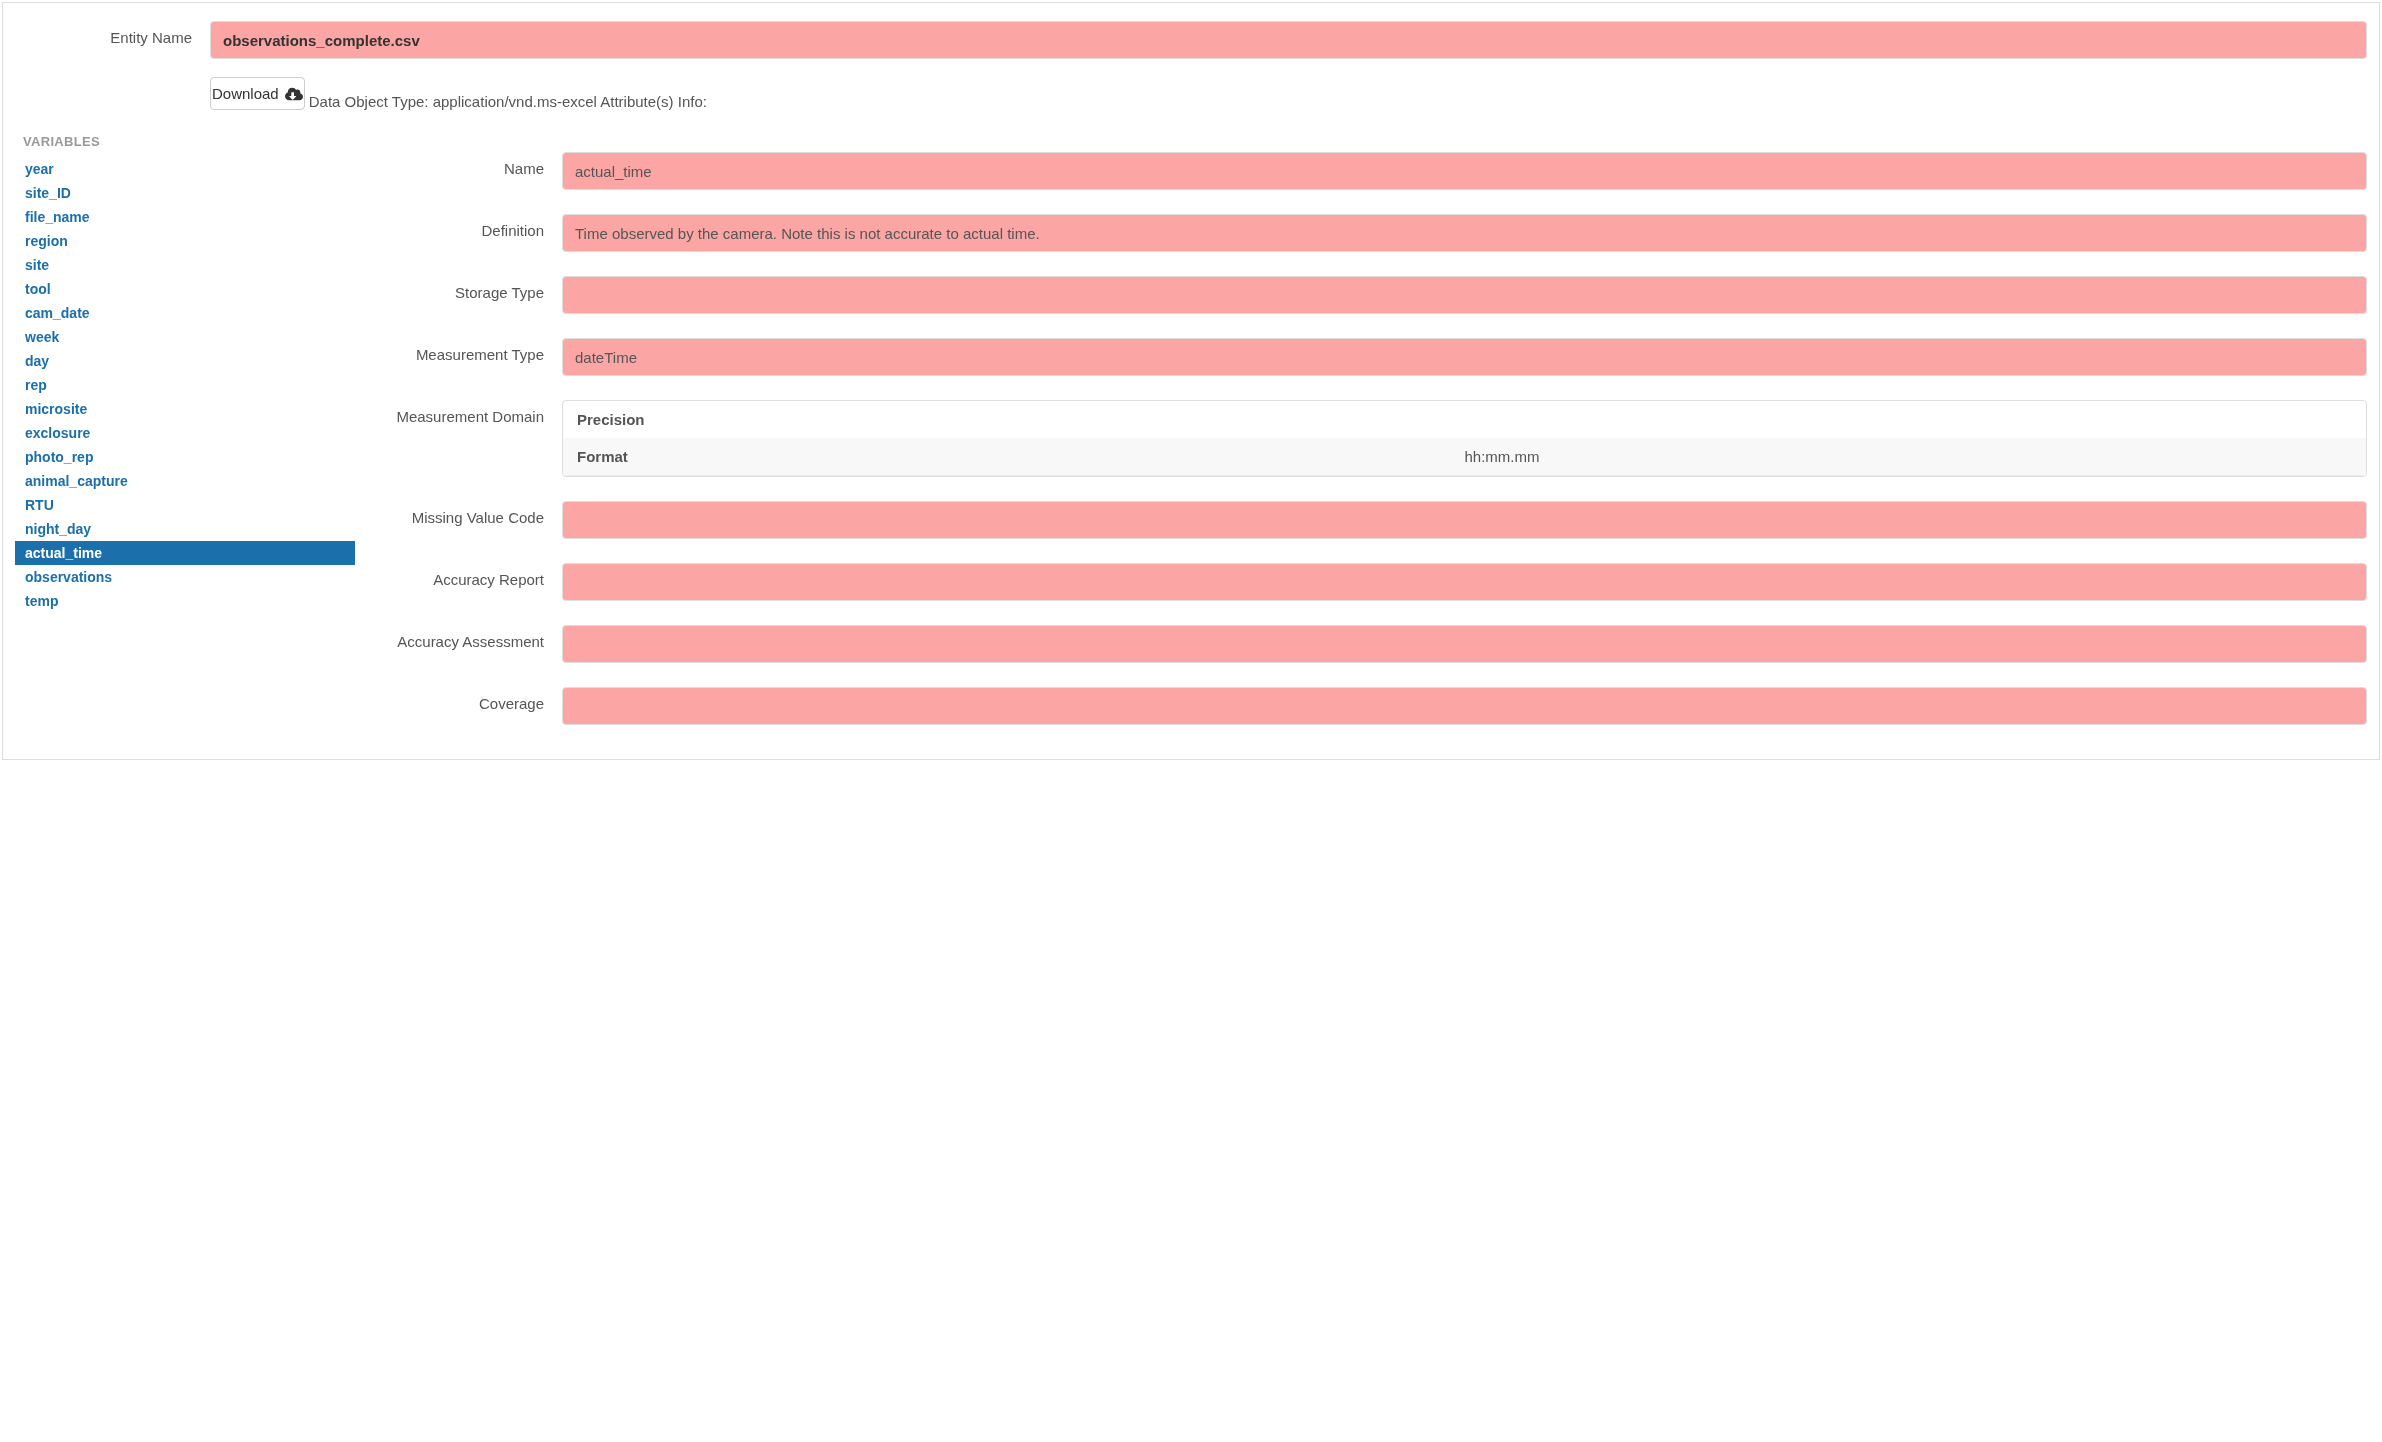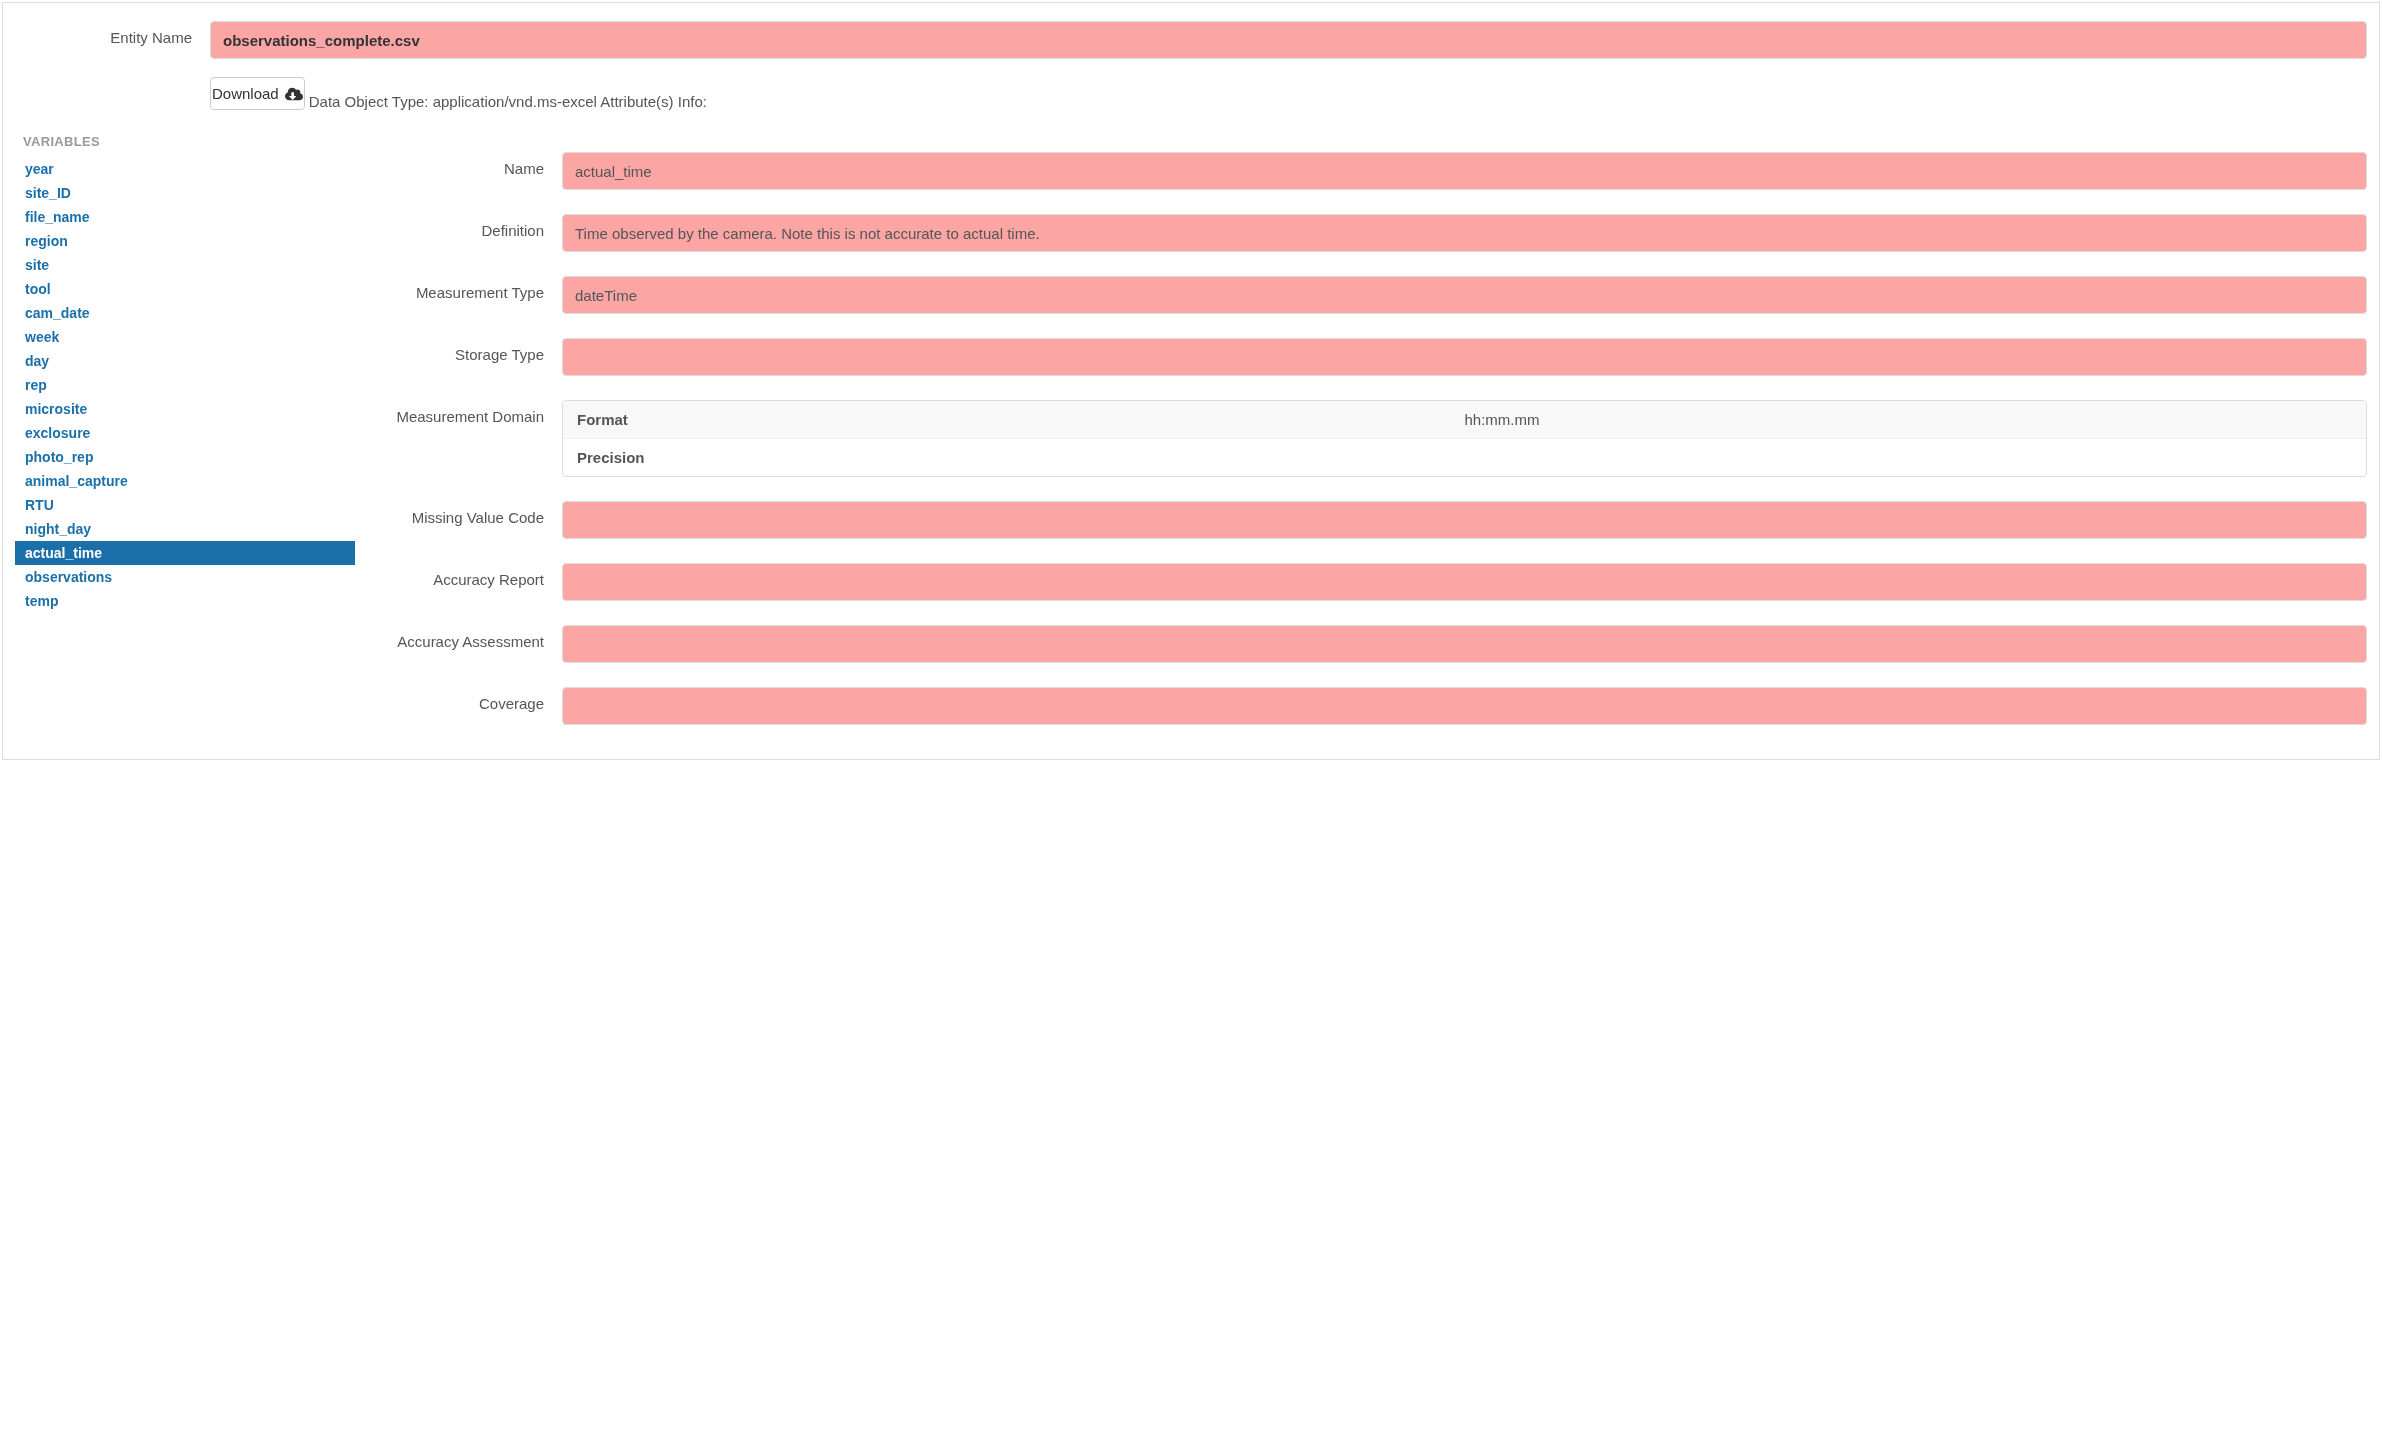--- a/index.html
+++ b/index.html
@@ -223,45 +223,45 @@
 
 
         <div class="form-row">
           <div class="form-label">Definition</div>
           <div class="form-control">
               <div class="input-box">Time observed by the camera. Note this is not accurate to actual time.</div>
             </div>
         </div>
 
         <div class="form-row">
+          <div class="form-label">Storage Type</div>
+          <div class="form-control">
+              <div class="input-box"></div>
+            </div>
+        </div>
+
+        <div class="form-row">
           <div class="form-label">Measurement Type</div>
           <div class="form-control">
               <div class="input-box">dateTime</div>
             </div>
         </div>
 
         <div class="form-row">
-          <div class="form-label">Storage Type</div>
-          <div class="form-control">
-              <div class="input-box"></div>
-            </div>
-        </div>
-
-        <div class="form-row">
           <div class="form-label">Measurement Domain</div>
           <div class="form-control">
             <div class="domain-table">
+              <div class="domain-row">
+                <div class="domain-cell-label">Precision</div>
+                <div class="domain-cell-value"></div>
+              </div>
               <div class="domain-row header-row">
                 <div class="domain-cell-label">Format</div>
                 <div class="domain-cell-value">hh:mm.mm</div>
               </div>
-              <div class="domain-row">
-                <div class="domain-cell-label">Precision</div>
-                <div class="domain-cell-value"></div>
-              </div>
             </div>
           </div>
         </div>
 
         <div class="form-row">
           <div class="form-label">Missing Value Code</div>
           <div class="form-control">
               <div class="input-box"></div>
             </div>
         </div>

